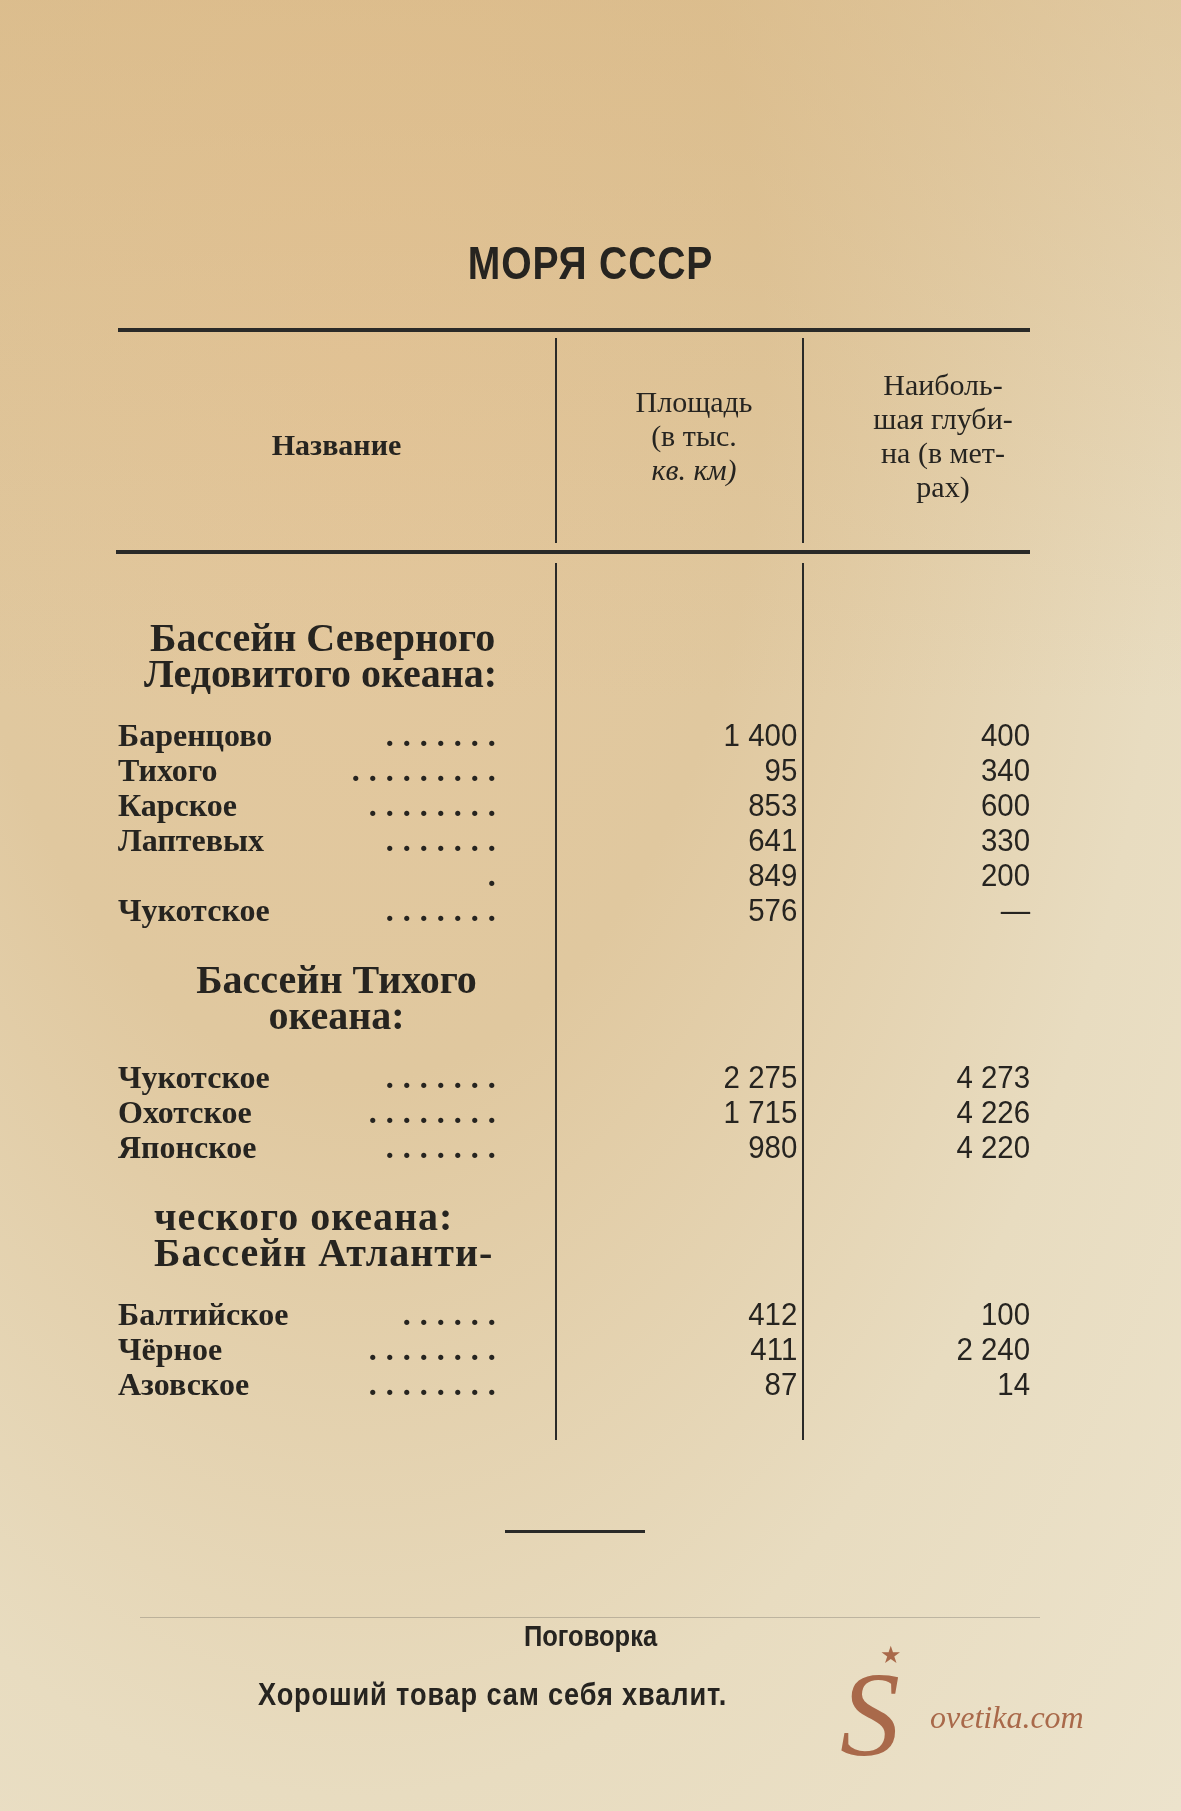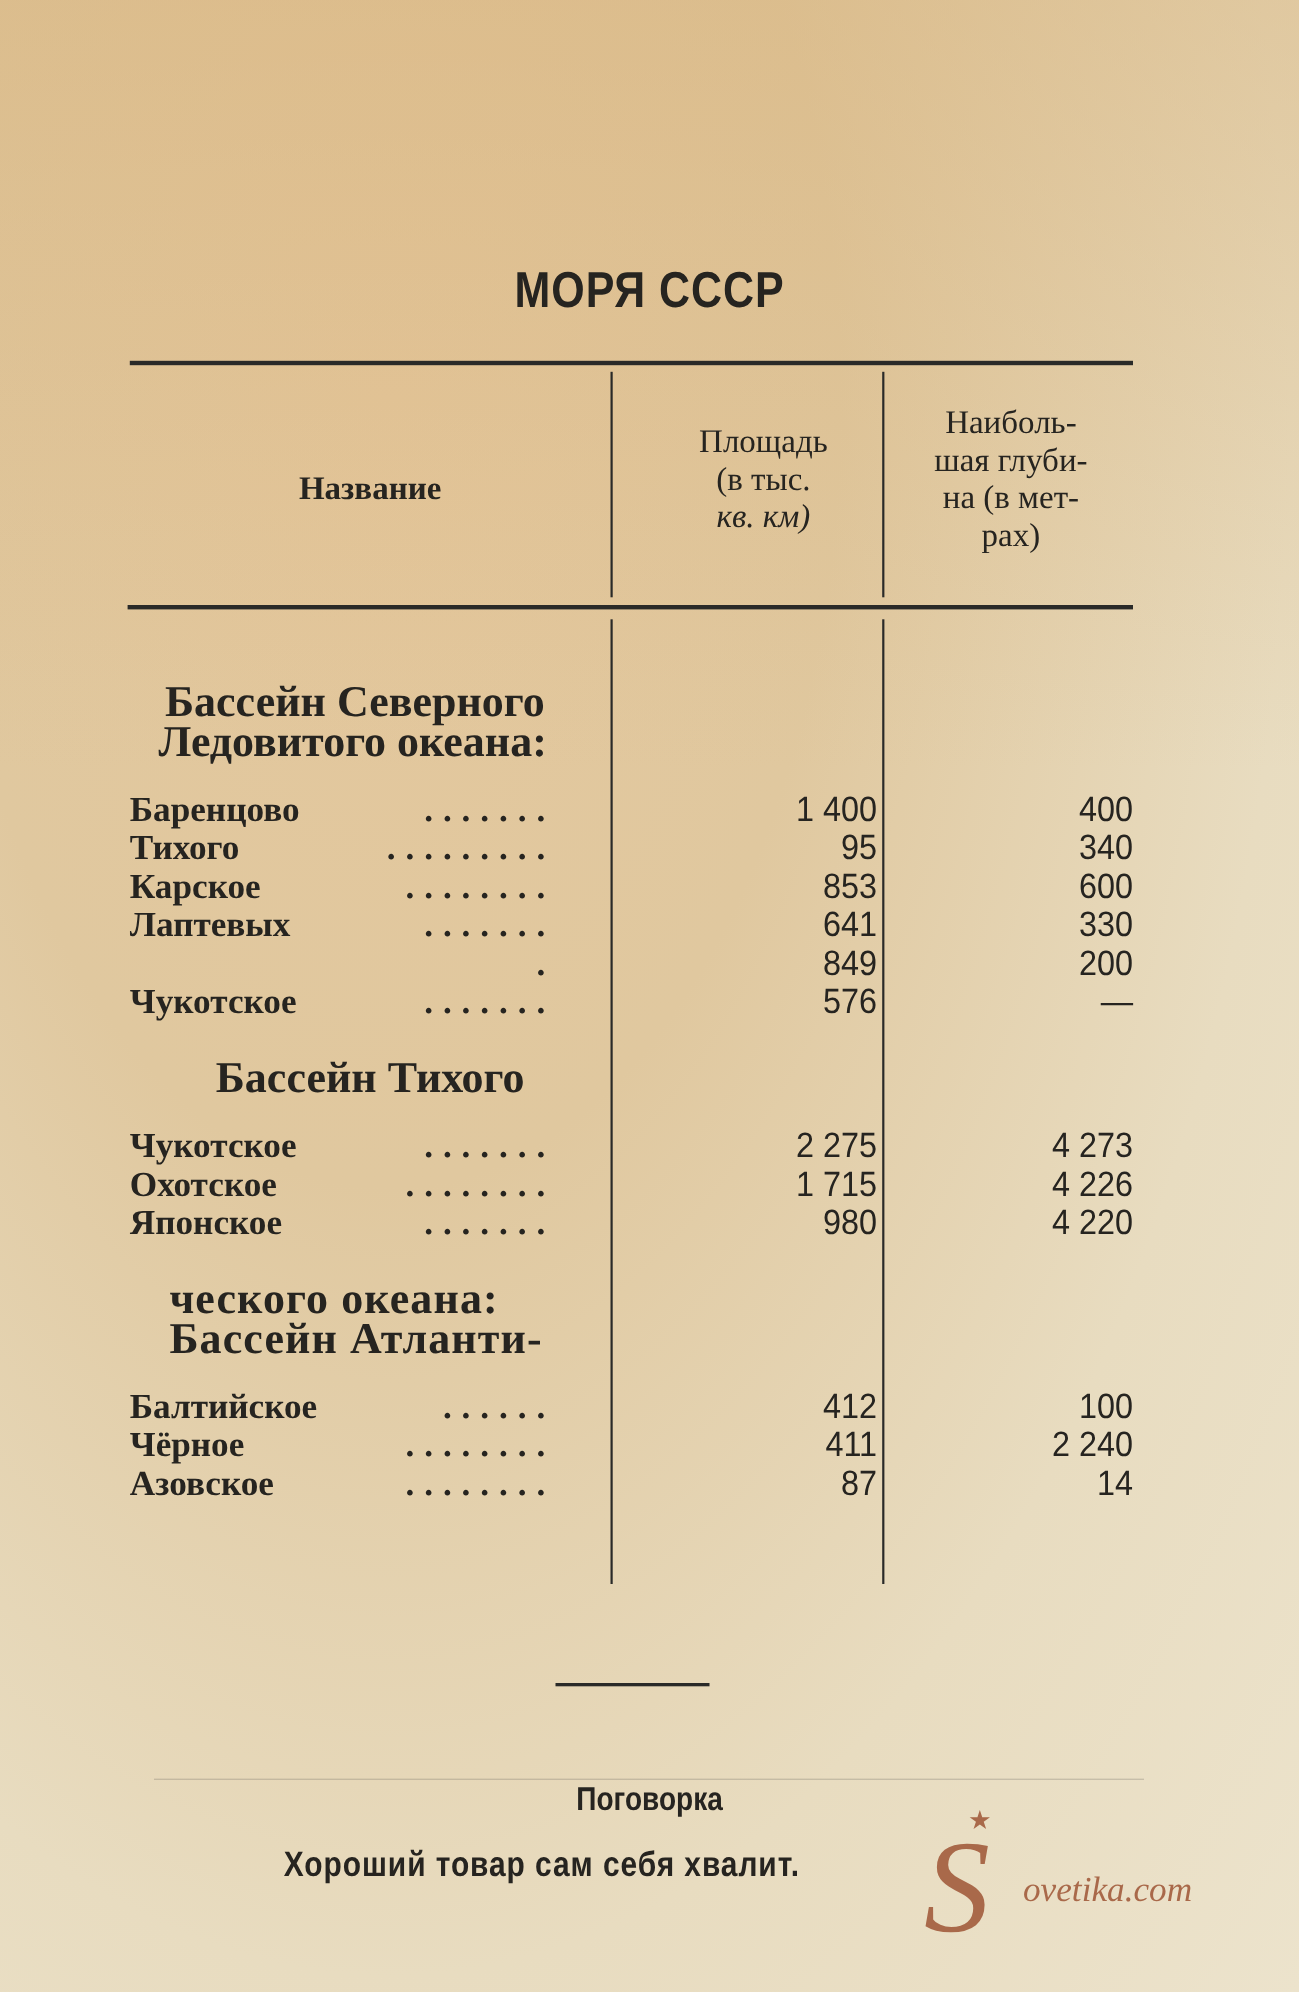--- a/index.html
+++ b/index.html
@@ -12,21 +12,21 @@
   .stain { position:absolute; left:0; top:0; width:1181px; height:700px;
     background: linear-gradient(180deg, rgba(214,176,120,0.45), rgba(214,176,120,0.0)); }
   .title { position:absolute; left:0; width:1181px; top:236px; text-align:center;
     font-family:"Liberation Sans Narrow","Liberation Sans",sans-serif; font-weight:bold; font-size:46px;
     letter-spacing:1px; transform:scaleX(0.85); }
   .hrule { position:absolute; background:#2a2a28; }
   .vrule { position:absolute; background:#2a2a28; width:2px; }
   .hdr { position:absolute; text-align:center; font-size:30px; line-height:34px; }
   .hdr-name { left:118px; width:437px; top:428px; font-weight:bold; }
   .hdr-area { left:557px; width:274px; top:385px; }
-  .hdr-depth { left:804px; width:230px; top:368px; }
+  .hdr-depth { left:804px; width:230px; top:368px;padding-left:24px; }
   .hdr-area .it { font-style:italic; }
   .body { position:absolute; left:118px; top:620px; width:912px; }
   .group-title { font-weight:bold; font-size:40px; line-height:36px; width:437px; box-sizing:border-box; }
   .group-title.g0 { padding-left:32px; margin-top:0; }
   .group-title.g1 { text-align:center; margin-top:34px; }
   .group-title.g2 { padding-left:36px; margin-top:34px; letter-spacing:1px; }
   .rows { margin-top:26px; }
   .row { display:flex; height:35px; align-items:center; font-size:32px; font-weight:bold; }
   .name { width:418px; display:flex; overflow:hidden; white-space:nowrap;justify-content:center; }
   .name .lbl { flex:none; }
@@ -121,20 +121,21 @@
           <span class="lbl">Чукотское</span>
           <span class="dots">.......</span>
         </div>
         <div class="area">576</div>
         <div class="depth">—</div>
       </div>
   </div>
 
   <div class="group-title g1">
     <div>Бассейн Тихого</div>
+    <div>океана:</div>
   </div>
   <div class="rows">
     <div class="row">
         <div class="name">
           <span class="lbl">Чукотское</span>
           <span class="dots">.......</span>
         </div>
         <div class="area">2 275</div>
         <div class="depth">4 273</div>
       </div>

